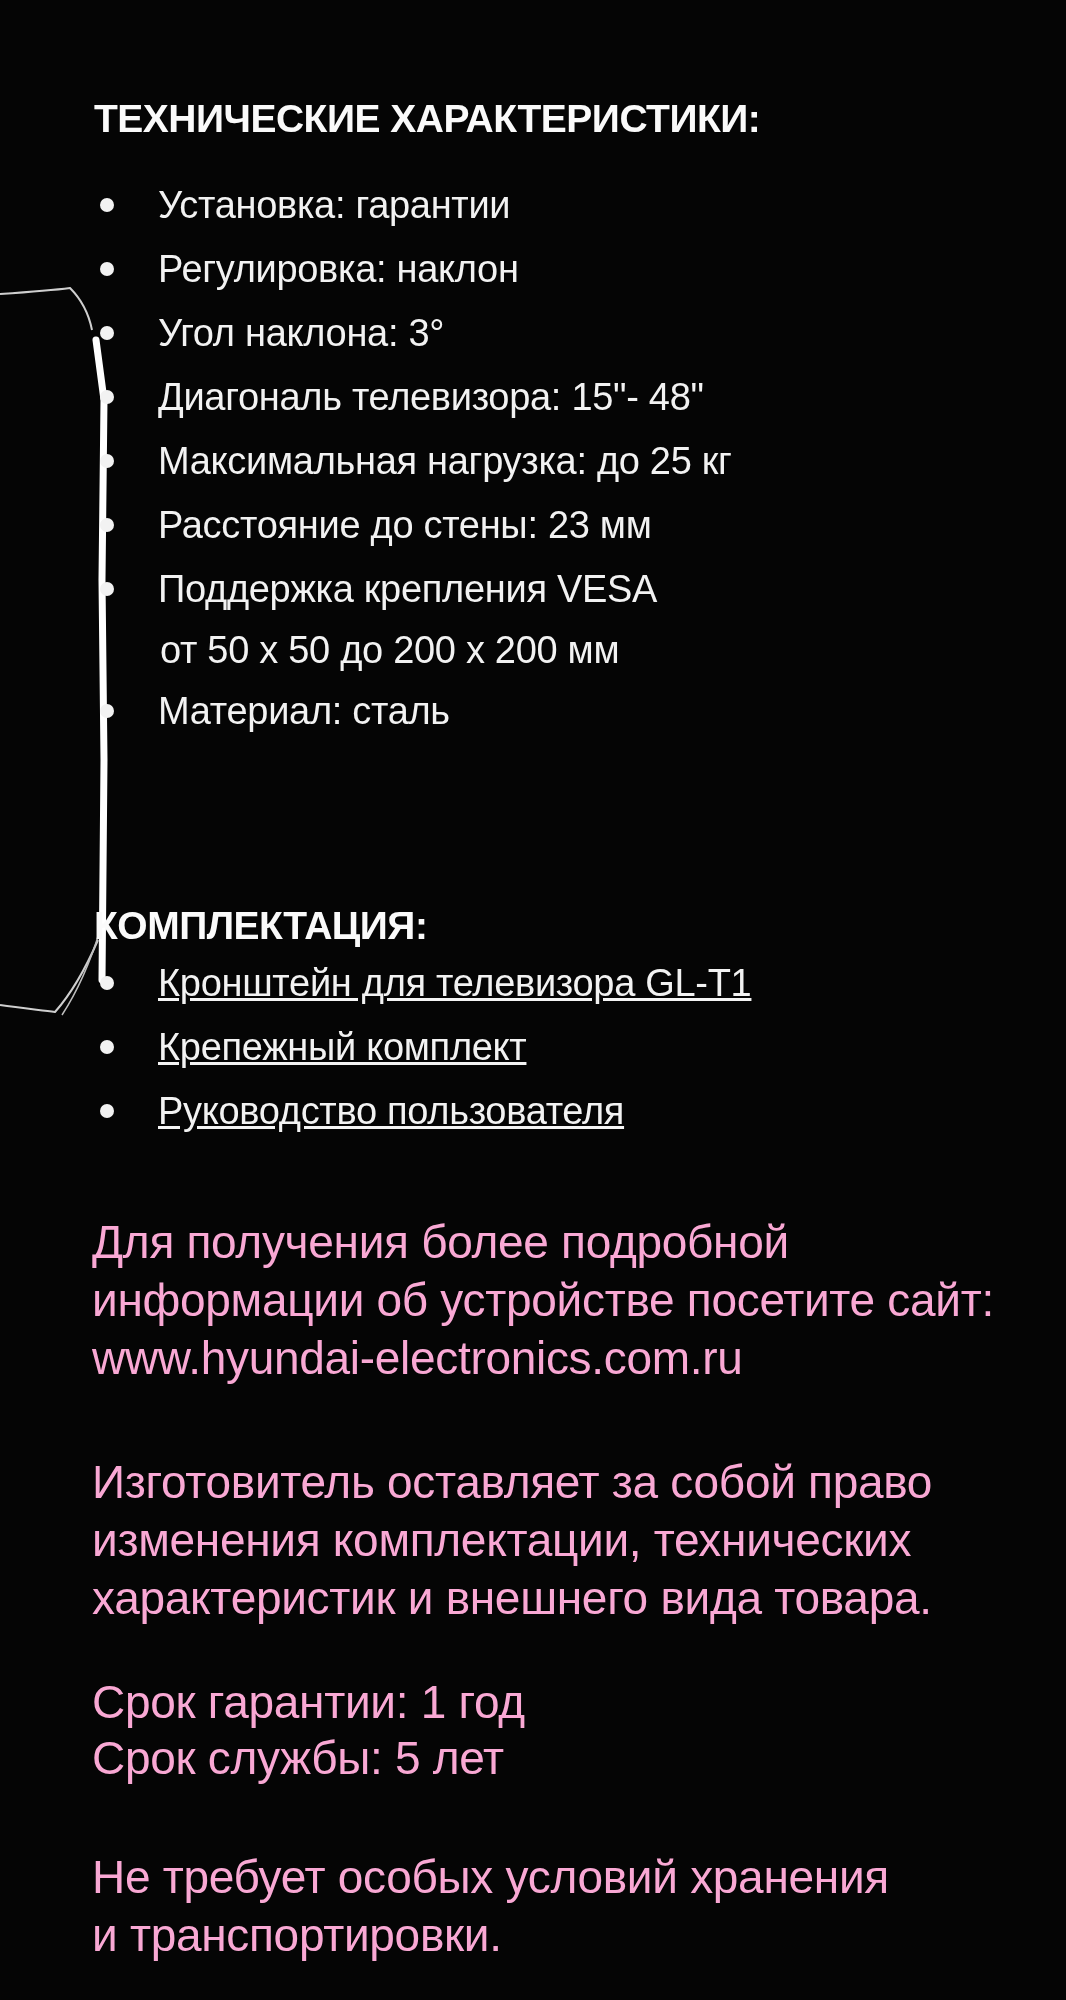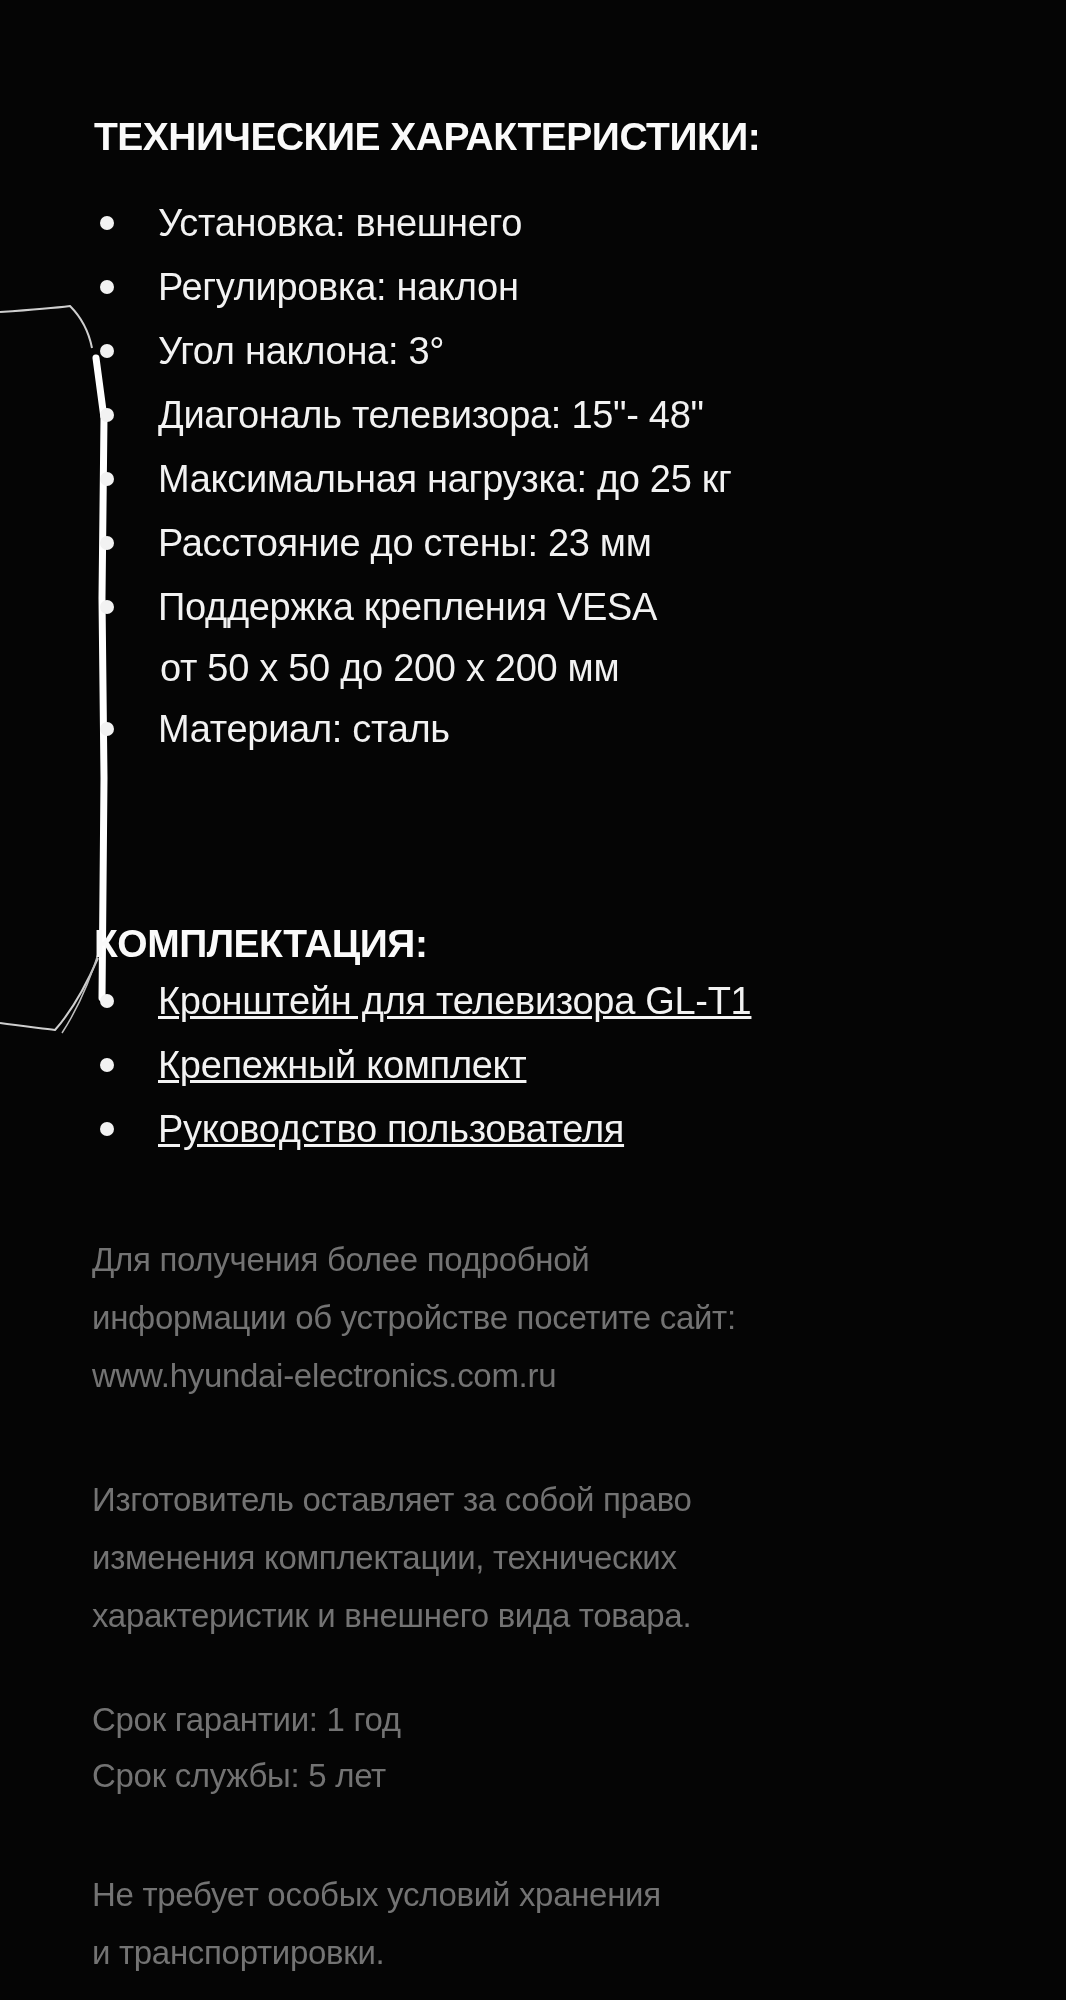--- a/index.html
+++ b/index.html
@@ -1,59 +1,59 @@
 <!DOCTYPE html>
 <html><head>
 <meta charset="utf-8">
 <style>
   html, body { margin: 0; padding: 0; }
   body {
     width: 1066px; height: 2000px; background: #050505; overflow: hidden;
     position: relative; color: #f4f4f4;
     font-family: "Liberation Sans", "DejaVu Sans", sans-serif;
   }
-  .page { position: absolute; left: 0; top: 18px; width: 1066px; height: 1448px; }
+  .page { position: absolute; left: 0; top: 0; width: 1066px; height: 1448px; }
   .heading {
     position: absolute; left: 94px; font-weight: bold; font-size: 39px;
     letter-spacing: -0.5px; color: #fafafa; white-space: nowrap;
   }
   ul.list { position: absolute; left: 94px; margin: 0; padding: 0; list-style: none; }
   ul.list li {
     position: relative; padding-left: 64px; font-size: 38px; line-height: 64px;
     white-space: nowrap; color: #f2f2f2; letter-spacing: -0.3px;
   }
   ul.list li .bullet {
     position: absolute; left: 6px; top: 25px; width: 14px; height: 14px;
     border-radius: 50%; background: #f2f2f2;
   }
   ul.list li .cont { display: block; line-height: 58px; margin-left: 2px; }
   .para {
-    position: absolute; left: 92px; font-size: 33px; line-height: 58px;
-    color: #737373; white-space: nowrap; letter-spacing: -0.3px;
+    position: absolute; left: 92px; font-size: 46px; line-height: 58px;
+    color: #f9a8d4; white-space: nowrap; letter-spacing: -0.3px;
   }
   .para span { display: block; }
   
   .tape { position: absolute; left: 0; top: 280px; width: 120px; height: 740px; pointer-events: none; }
 </style>
 </head>
 <body>
 
 <div class="page">
 
   <svg class="tape" viewBox="0 0 120 740" xmlns="http://www.w3.org/2000/svg">
     <path d="M0,14 C30,12 55,10 70,8 C80,18 88,30 92,50" stroke="#cfcfcf" stroke-width="2" fill="none"></path>
     <path d="M96,60 L104,120 L102,300 L104,480 L102,700" stroke="#ffffff" stroke-width="7" fill="none" stroke-linecap="round"></path>
     <path d="M0,725 C20,728 40,730 55,732 C70,715 85,690 98,660" stroke="#cfcfcf" stroke-width="2" fill="none"></path>
     <path d="M62,735 C75,715 88,690 100,650" stroke="#bdbdbd" stroke-width="1.5" fill="none"></path>
   </svg>
 
   <div class="heading" style="top:97px;">ТЕХНИЧЕСКИЕ ХАРАКТЕРИСТИКИ:</div>
 
   <ul class="list" style="top:173px;">
-    <li><span class="bullet"></span><span>Установка: внешнего</span></li>
+    <li><span class="bullet"></span><span>Установка: гарантии</span></li>
     <li><span class="bullet"></span><span>Регулировка: наклон</span></li>
     <li><span class="bullet"></span><span>Угол наклона: 3°</span></li>
     <li><span class="bullet"></span><span>Диагональ телевизора: 15"- 48"</span></li>
     <li><span class="bullet"></span><span>Максимальная нагрузка: до 25 кг</span></li>
     <li><span class="bullet"></span><span>Расстояние до стены: 23 мм</span></li>
     <li><span class="bullet"></span><span>Поддержка крепления VESA</span><span class="cont">от 50 х 50 до 200 х 200 мм</span></li>
     <li><span class="bullet"></span><span>Материал: сталь</span></li>
   </ul>
 
   <div class="heading" style="top:876px;margin-top:28px;">КОМПЛЕКТАЦИЯ:</div>

